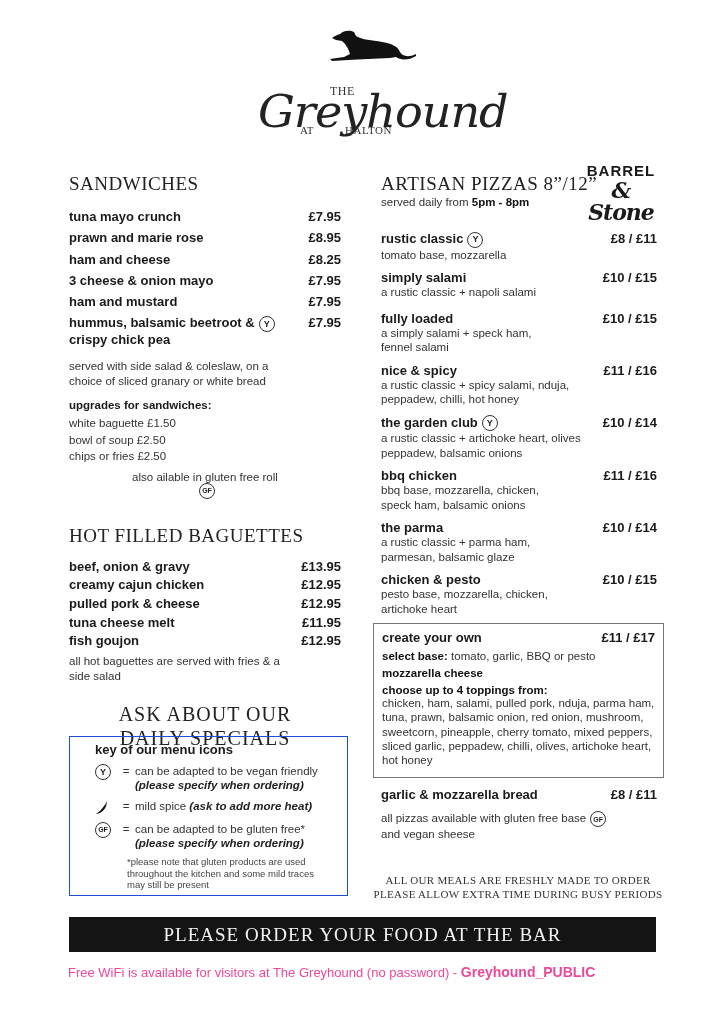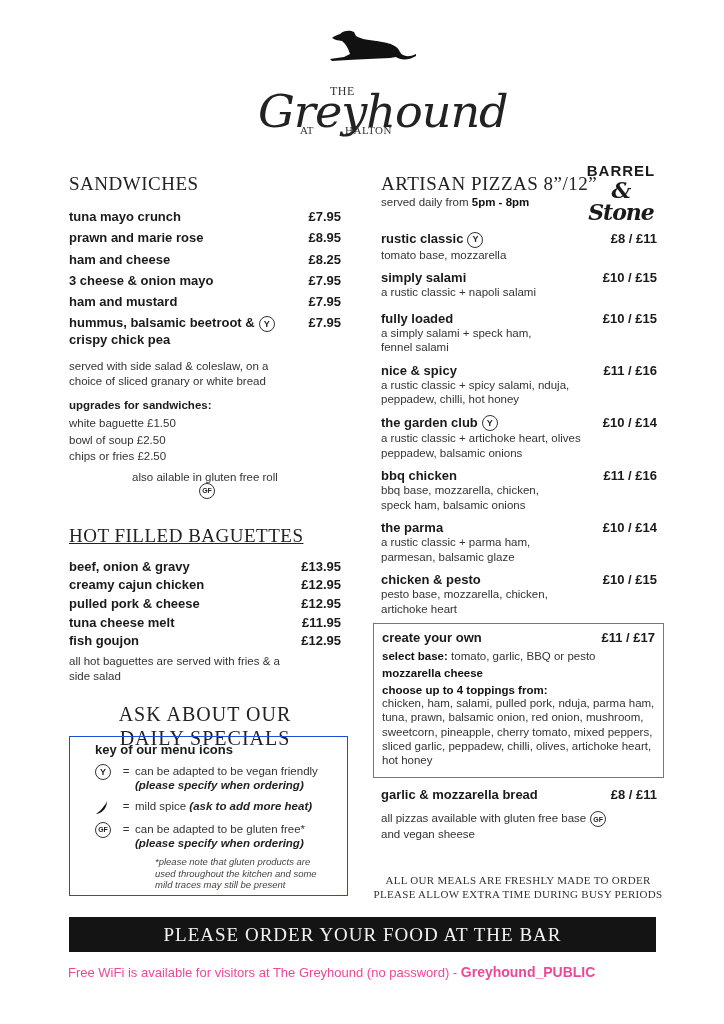--- a/index.html
+++ b/index.html
@@ -35,33 +35,33 @@
     font-family: "Liberation Sans", sans-serif;
   }
   .gf-icon { font-size: 7px; }
 
   .note { font-size: 11.5px; color: #333; line-height: 15px; font-weight: normal; }
   .upgrades-title { font-weight: bold; font-size: 11.5px; margin-top: 10px; }
   .upgrades-list { margin-top: 4px; }
   .upgrades-list div { font-size: 11.5px; line-height: 16.5px; color: #333; }
   .gf-line { margin-top: 6px; font-size: 11.5px; color: #333; display: flex; align-items: center; flex-direction: column; }
 
-  .bag-title { margin-top: 26px; text-decoration: underline; }
+  .bag-title { margin-top: 26px; }
   .bag-list { margin-top: 12px; }
   .bag-list .row { height: 18.7px; }
 
   .specials { margin-top: 18px; text-align: center; font-family: "Liberation Serif", serif; font-size: 20px; line-height: 24px; color: #222; letter-spacing: 1px; }
 
   .key-box { position: absolute; left: 69px; top: 736px; width: 279px; height: 160px; border: 1px solid #1d4ed8; padding: 5px 25px; }
   .key-title { font-weight: bold; font-size: 13px; }
   .key-item { display: flex; margin-top: 7px; font-size: 11.5px; line-height: 14px; color: #333; }
   .key-item .ico { width: 22px; flex: none; display: flex; justify-content: flex-start; }
   .key-item .eq { width: 18px; flex: none; text-align: center; }
   .key-item em { font-weight: bold; font-style: italic; color: #222; }
-  .key-foot { margin-left: 60px; margin-top: 6px; font-size: 9.5px; line-height: 11.5px; font-style: italic; color: #444; }
+  .key-foot { margin-left: 32px; margin-top: 6px; font-size: 9.5px; line-height: 11.5px; color: #444; }
 
   
   .pizza-head { position: relative; height: 50px; }
   .pizza-head .sec-title { font-size: 19px; }
   .served { font-size: 11.5px; color: #333; margin-top: 1px; }
   .served b { color: #111; }
   .brand { position: absolute; right: 0; top: -10px; width: 72px; text-align: center; }
   .brand .barrel { font-weight: bold; font-size: 15px; letter-spacing: 1px; line-height: 16px; }
   .brand .stone { font-family: "DejaVu Serif", serif; font-style: italic; font-weight: bold; font-size: 22px; line-height: 22px; letter-spacing: -1px; }
 

